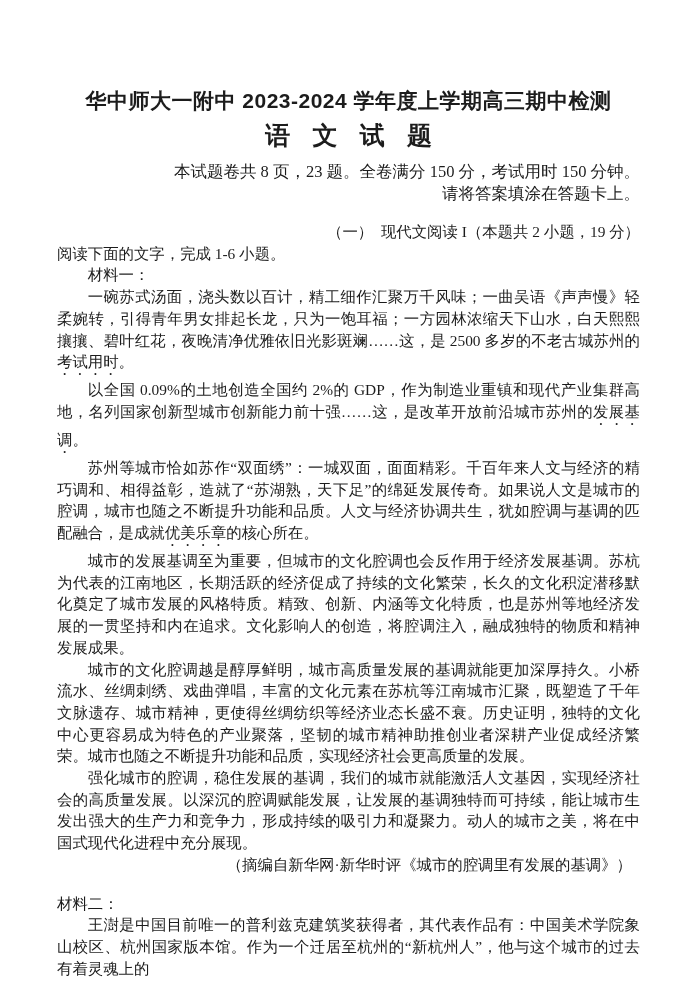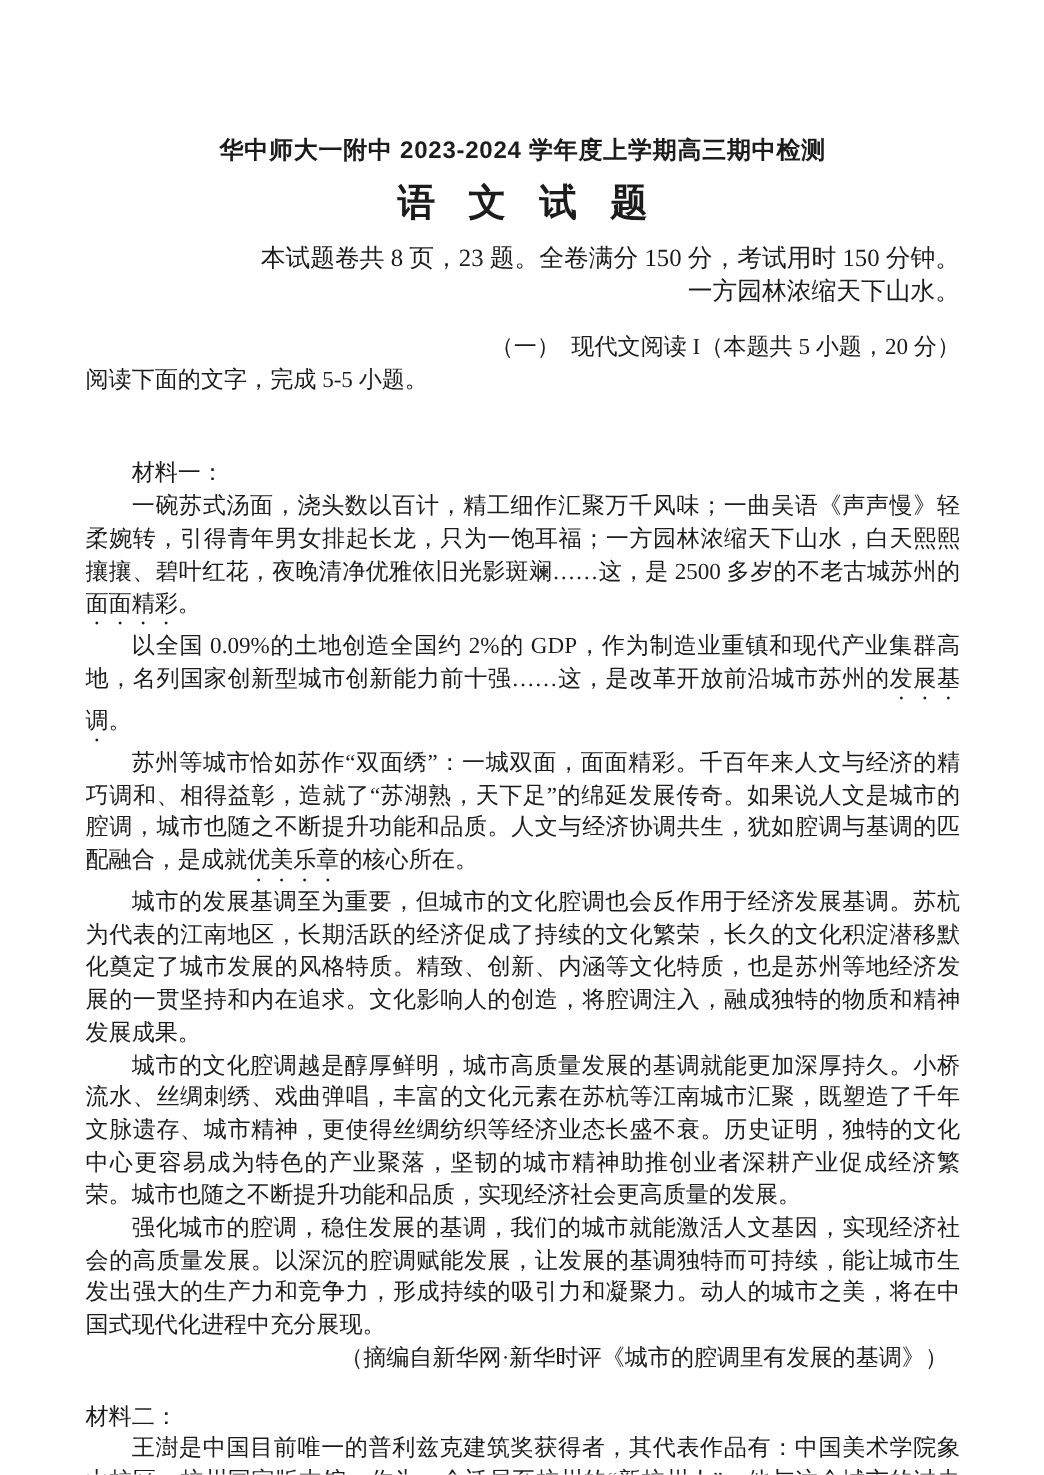--- a/index.html
+++ b/index.html
@@ -17,21 +17,21 @@
   .page {
     box-sizing: border-box;
     width: 696px;
     height: 983px;
     padding: 88px 56px 0 57px;
   }
   .exam-title {
     margin: 0;
     font-family: "Liberation Sans", sans-serif;
     font-weight: bold;
-    font-size: 16px;
+    font-size: 21px;
     line-height: 26px;
     text-align: center;
     letter-spacing: 0.5px;
   }
   .subject-title {
     margin: 7px 0 0 0;
     font-weight: 700;
     font-size: 25px;
     line-height: 30px;
     text-align: center;
@@ -48,21 +48,21 @@
   .pre { white-space: pre-wrap; text-align: right; }
   main {
     margin-top: 16px;
     font-size: 15.4px;
     line-height: 21.7px;
     text-align: justify;
   }
   .section-heading, .reading-instruction, .material-label, .para, .citation {
     margin: 0;
   }
-  .indent-2em { text-indent: 2em; margin-top: 41px; }
+  .indent-2em { text-indent: 2em; }
   .para { text-indent: 2em; }
   .citation {
     text-align: right;
     padding-right: 8px;
   }
   .material-two-label { margin-top: 17px; }
   .emph {
     -webkit-text-emphasis: filled dot #1c1c1c;
     -webkit-text-emphasis-position: under;
     text-emphasis: filled dot #1c1c1c;
@@ -70,29 +70,29 @@
   }
 </style>
 </head>
 <body>
 
 <div class="page">
   <header>
     <h1 class="exam-title">华中师大一附中 2023-2024 学年度上学期高三期中检测</h1>
     <h2 class="subject-title">语 文 试 题</h2>
     <p class="info first pre">本试题卷共 8 页，23 题。全卷满分 150 分，考试用时 150 分钟。</p>
-    <p class="info pre">一方园林浓缩天下山水。</p>
+    <p class="info pre">请将答案填涂在答题卡上。</p>
   </header>
 
   <main>
-    <p class="section-heading pre">（一）  现代文阅读 I（本题共 5 小题，20 分）</p>
-    <p class="reading-instruction">阅读下面的文字，完成 5-5 小题。</p>
+    <p class="section-heading pre">（一）  现代文阅读 I（本题共 2 小题，19 分）</p>
+    <p class="reading-instruction">阅读下面的文字，完成 1-6 小题。</p>
 
     <p class="material-label indent-2em">材料一：</p>
-    <p class="para"><span>一碗苏式汤面，浇头数以百计，精工细作汇聚万千风味；一曲吴语《声声慢》轻柔婉转，引得青年男女排起长龙，只为一饱耳福；一方园林浓缩天下山水，白天熙熙攘攘、碧叶红花，夜晚清净优雅依旧光影斑斓……这，是 2500 多岁的不老古城苏州的</span><span class="emph">面面精彩</span><span>。</span></p>
+    <p class="para"><span>一碗苏式汤面，浇头数以百计，精工细作汇聚万千风味；一曲吴语《声声慢》轻柔婉转，引得青年男女排起长龙，只为一饱耳福；一方园林浓缩天下山水，白天熙熙攘攘、碧叶红花，夜晚清净优雅依旧光影斑斓……这，是 2500 多岁的不老古城苏州的</span><span class="emph">考试用时</span><span>。</span></p>
     <p class="para"><span>以全国 0.09%的土地创造全国约 2%的 GDP，作为制造业重镇和现代产业集群高地，名列国家创新型城市创新能力前十强……这，是改革开放前沿城市苏州的</span><span class="emph">发展基调</span><span>。</span></p>
     <p class="para"><span>苏州等城市恰如苏作“双面绣”：一城双面，面面精彩。千百年来人文与经济的精巧调和、相得益彰，造就了“苏湖熟，天下足”的绵延发展传奇。如果说人文是城市的腔调，城市也随之不断提升功能和品质。人文与经济协调共生，犹如腔调与基调的匹配融合，是成就</span><span class="emph">优美乐章</span><span>的核心所在。</span></p>
     <p class="para"><span>城市的发展基调至为重要，但城市的文化腔调也会反作用于经济发展基调。苏杭为代表的江南地区，长期活跃的经济促成了持续的文化繁荣，长久的文化积淀潜移默化奠定了城市发展的风格特质。精致、创新、内涵等文化特质，也是苏州等地经济发展的一贯坚持和内在追求。文化影响人的创造，将腔调注入，融成独特的物质和精神发展成果。</span></p>
     <p class="para"><span>城市的文化腔调越是醇厚鲜明，城市高质量发展的基调就能更加深厚持久。小桥流水、丝绸刺绣、戏曲弹唱，丰富的文化元素在苏杭等江南城市汇聚，既塑造了千年文脉遗存、城市精神，更使得丝绸纺织等经济业态长盛不衰。历史证明，独特的文化中心更容易成为特色的产业聚落，坚韧的城市精神助推创业者深耕产业促成经济繁荣。城市也随之不断提升功能和品质，实现经济社会更高质量的发展。</span></p>
     <p class="para"><span>强化城市的腔调，稳住发展的基调，我们的城市就能激活人文基因，实现经济社会的高质量发展。以深沉的腔调赋能发展，让发展的基调独特而可持续，能让城市生发出强大的生产力和竞争力，形成持续的吸引力和凝聚力。动人的城市之美，将在中国式现代化进程中充分展现。</span></p>
     <p class="citation">（摘编自新华网·新华时评《城市的腔调里有发展的基调》）</p>
 
     <p class="material-label material-two-label">材料二：</p>
     <p class="para"><span>王澍是中国目前唯一的普利兹克建筑奖获得者，其代表作品有：中国美术学院象山校区、杭州国家版本馆。作为一个迁居至杭州的“新杭州人”，他与这个城市的过去有着灵魂上的</span></p>
   </main>

